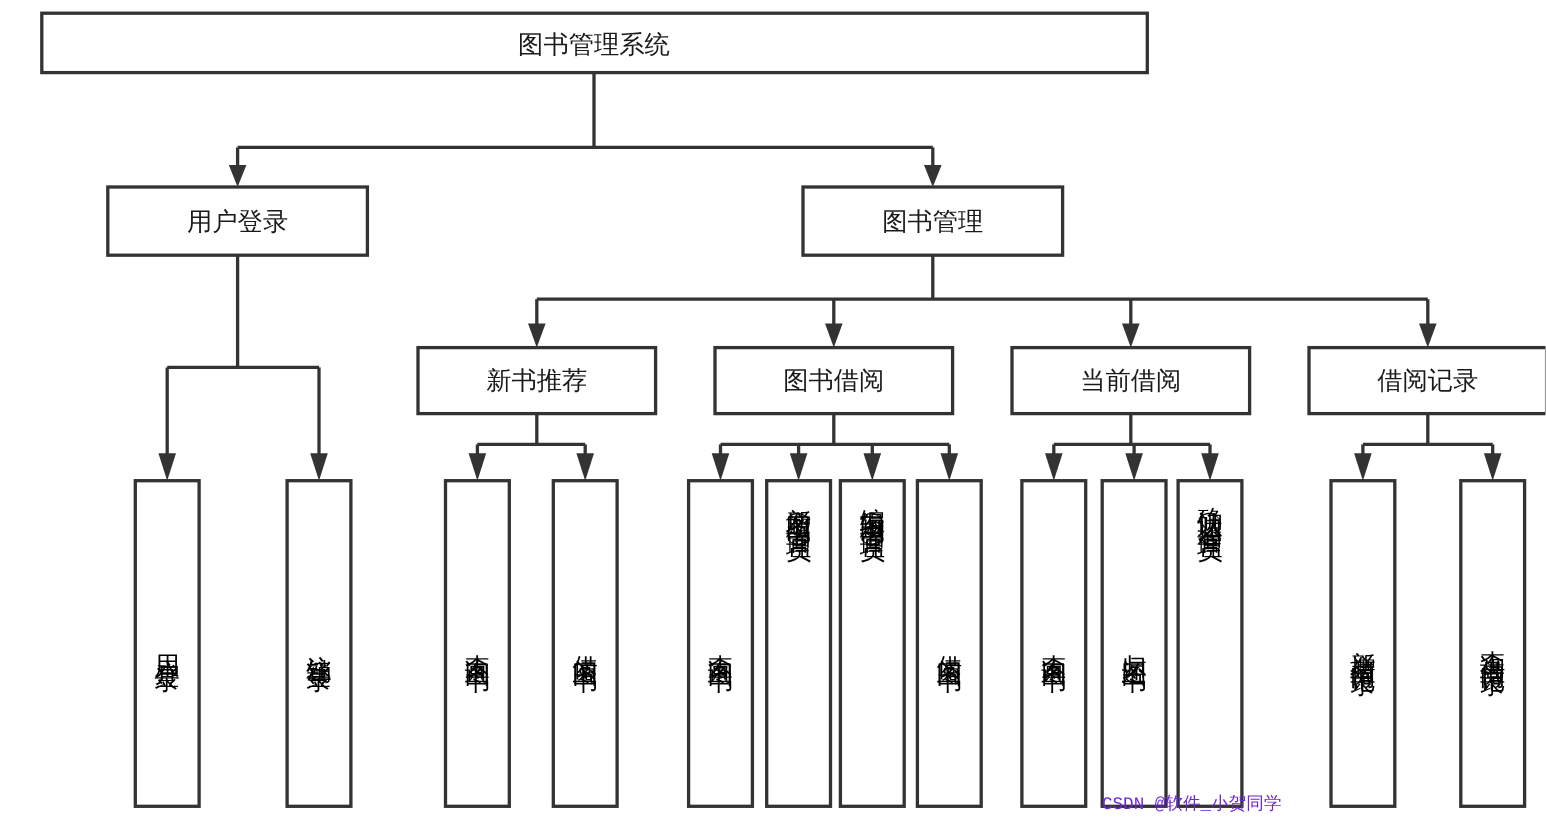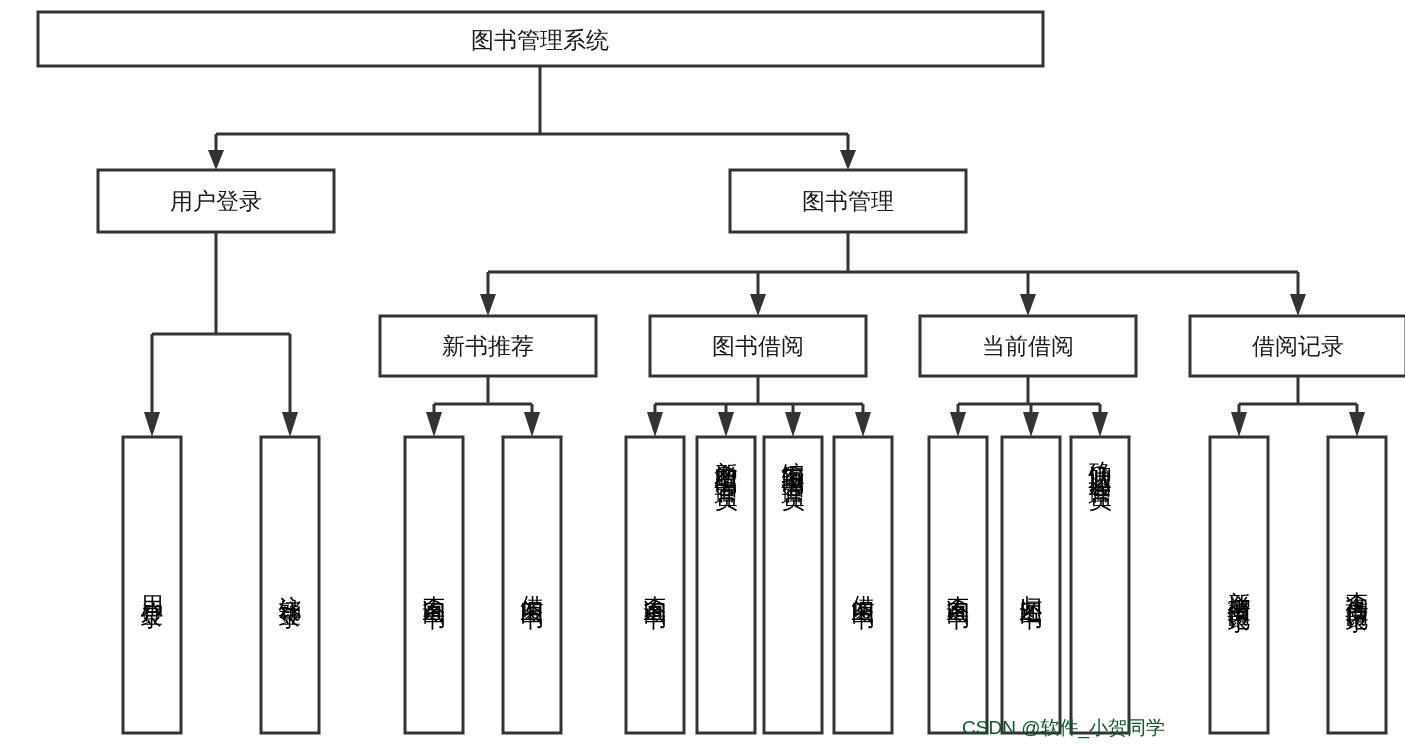--- a/index.html
+++ b/index.html
@@ -53,23 +53,23 @@
     fill: none;
   }
   .arrow-head {
     fill: #333333;
     stroke: none;
   }
   .watermark {
     position: absolute;
     right: 8px;
     bottom: 6px;
-    font-family: Liberation Sans, sans-serif;
-    font-size: 19px;
-    color: #14532d;
+    font-family: Liberation Mono, monospace;
+    font-size: 16px;
+    color: #6d28d9;
     white-space: nowrap;
     user-select: none;
   }
 </style>
 </head>
 <body>
 
 <div id="diagram-root">
   <svg class="flowchart" viewBox="0 0 1405 747" xmlns="http://www.w3.org/2000/svg">
 

